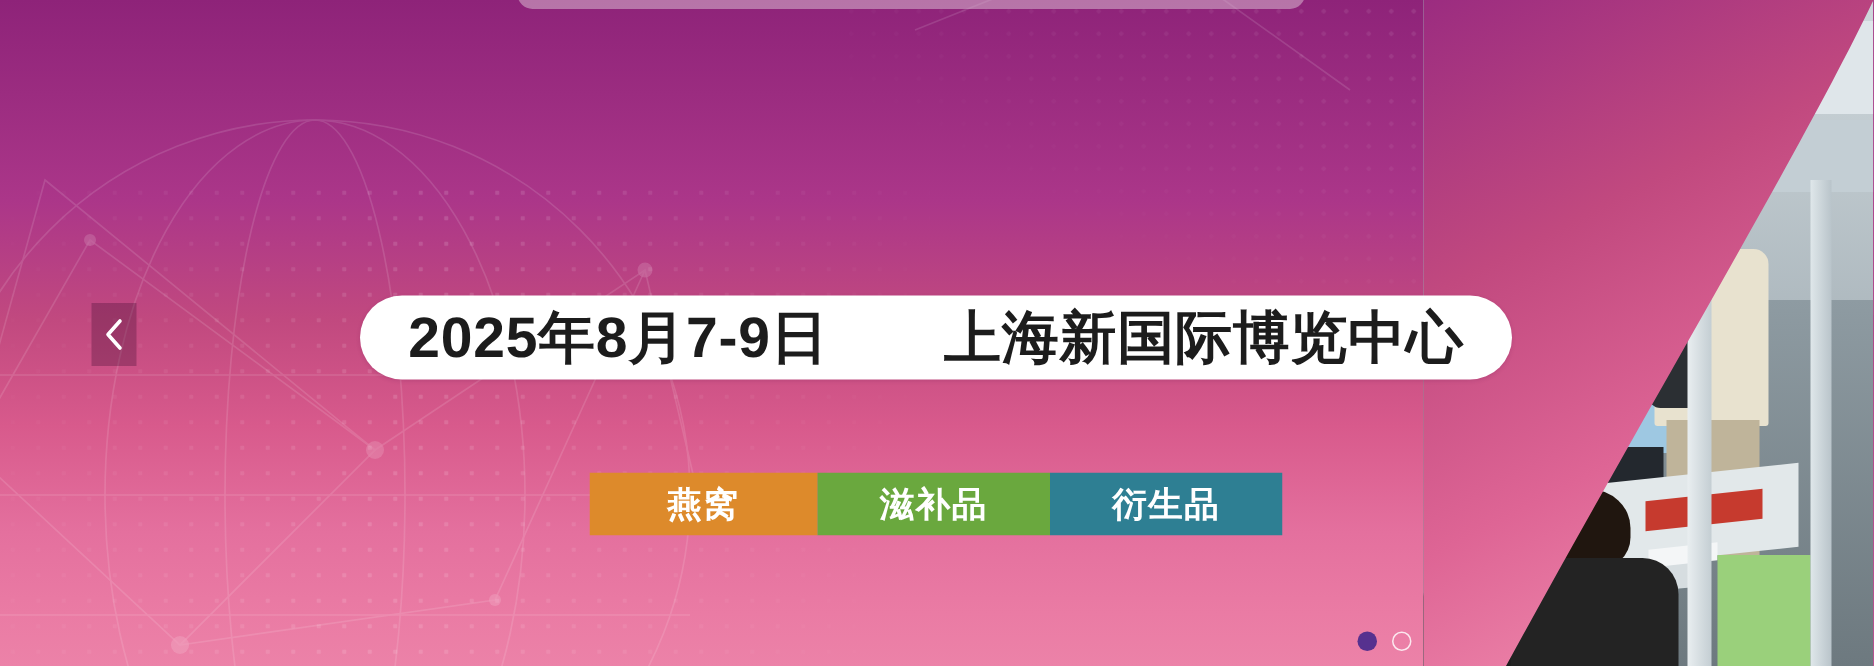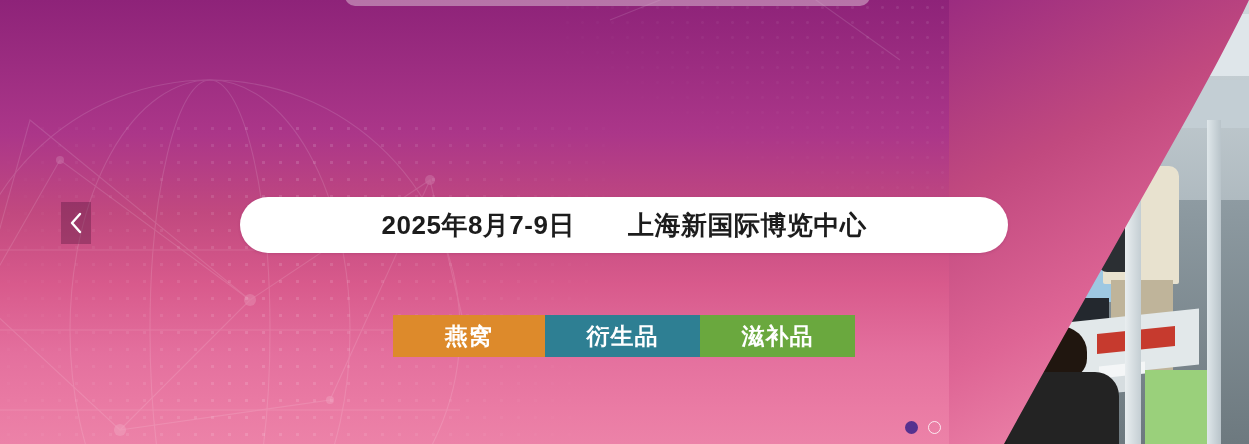--- a/index.html
+++ b/index.html
@@ -169,21 +169,21 @@
   #info-pill {
     position:absolute; left:240px; top:197px;
     width:768px; height:56px;
     background:#ffffff;
     border-radius:28px;
     display:flex; align-items:center; justify-content:center;
     box-shadow:0 1px 3px rgba(100,20,80,.18);
   }
   #info-pill .info-text {
     color:#1c1c1c;
-    font-size:26px;
+    font-size:38px;
     font-weight:bold;
     letter-spacing:.5px;
     white-space:pre;
     text-align:right;
   }
 
   
   #tags {
     position:absolute; left:393px; top:315px;
     height:42px;
@@ -330,22 +330,22 @@
 
   <div id="top-strip"></div>
 
 
   <div id="info-pill">
     <span class="info-text">2025年8月7-9日　　上海新国际博览中心</span>
   </div>
 
   <div id="tags">
     <div class="tag tag-0">燕窝</div>
+    <div class="tag tag-1">滋补品</div>
     <div class="tag tag-2">衍生品</div>
-    <div class="tag tag-1">滋补品</div>
   </div>
 
   <div id="prev-btn">
     <svg width="14" height="22" viewBox="0 0 14 22">
       <polyline points="11,2 3,11 11,20" fill="none" stroke="#ffffff" stroke-width="2.4" stroke-linecap="round" stroke-linejoin="round"></polyline>
     </svg>
   </div>
 
   <div id="dots">
     <div class="dot active"></div>

